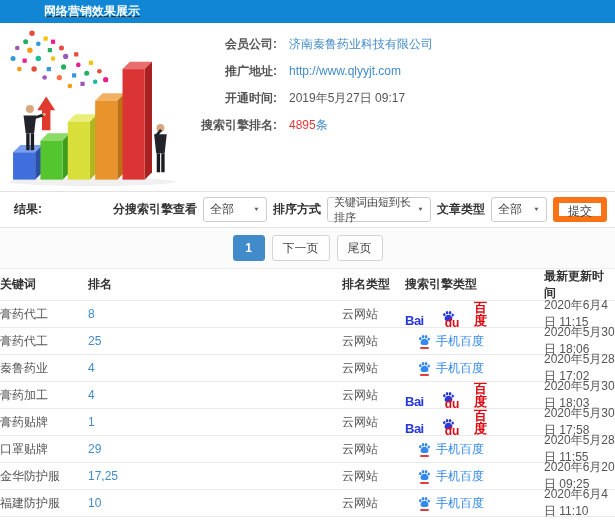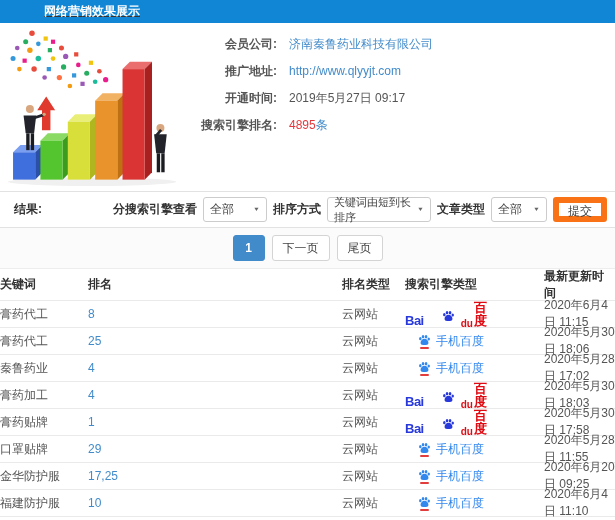--- a/index.html
+++ b/index.html
@@ -49,21 +49,21 @@
   .c-rank{width:254px;}
   .c-rank a, .rank-link{color:var(--link); text-decoration:none; cursor:pointer;}
   .c-type{width:63px;}
   .c-eng{width:92px; display:flex; justify-content:center; align-items:center;}
   .c-date{flex:1; padding-left:5px;margin-left:42px;}
   
   .bd-logo{display:inline-flex; align-items:flex-end; font-weight:bold; font-size:13px; line-height:13px;gap:16px;}
   .bd-bai{color:var(--bd-blue); letter-spacing:-.5px;}
   .bd-mid{position:relative; width:16px; height:15px; margin:0 1px;}
   .bd-mid svg{position:absolute; top:-2px; left:1px;}
-  .bd-du{position:absolute; left:20px; bottom:-3px; color:var(--bd-red); font-size:10px; font-weight:bold; font-style:normal;}
+  .bd-du{position:absolute; left:4px; bottom:-3px; color:var(--bd-red); font-size:12px; font-weight:bold; font-style:normal;}
   .bd-cn{color:var(--bd-red); margin-left:2px;}
   
   .bm-logo{display:inline-flex; align-items:center; gap:5px; color:var(--bm-blue); font-size:12px;}
   .bm-ic{display:inline-flex; flex-direction:column; align-items:center; line-height:0;}
   .bm-bar{width:9px; height:2px; background:#e23c3c; border-radius:1px; margin-top:1px;}
 </style>
 </head>
 <body>
 
 <div class="titlebar">

